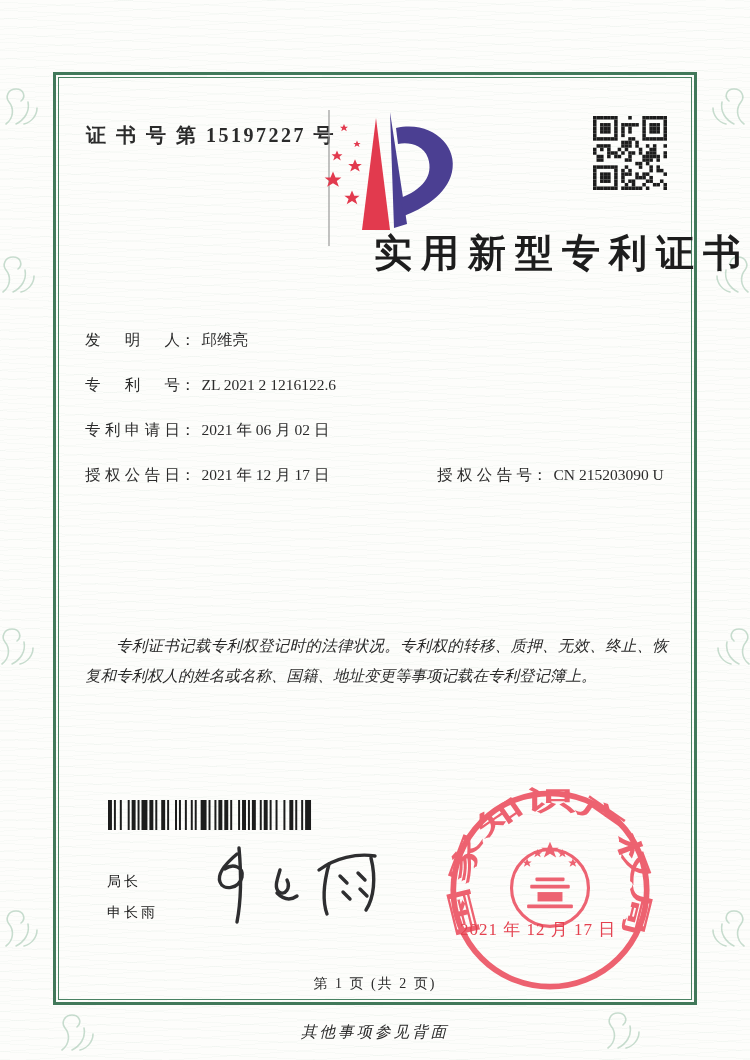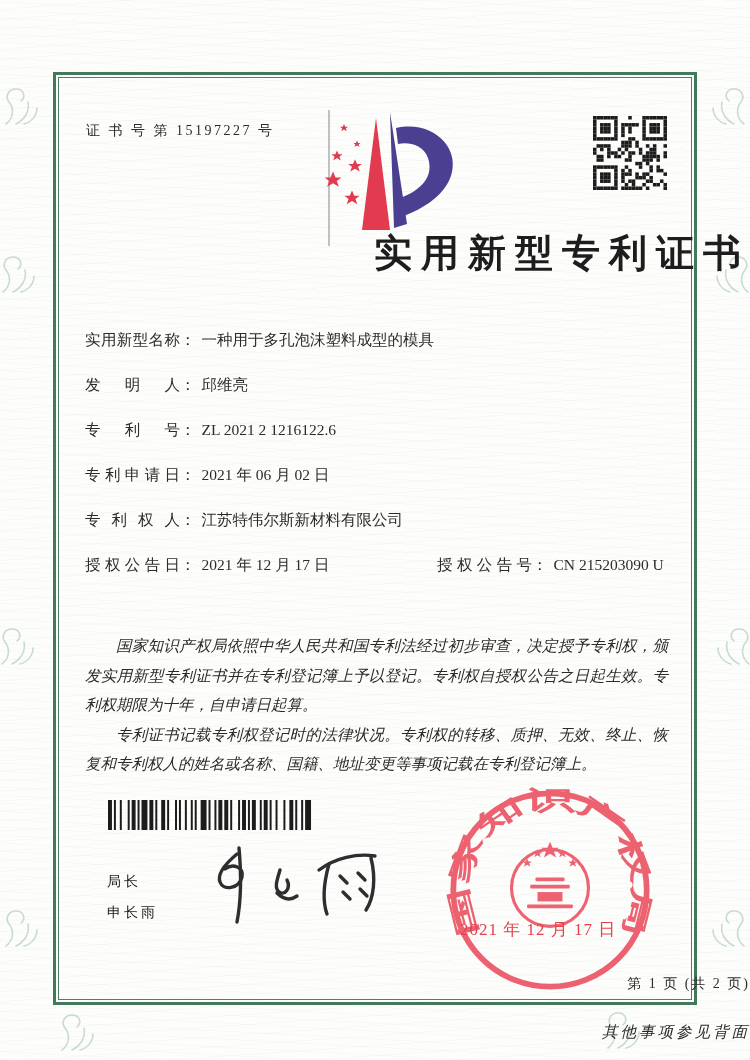--- a/index.html
+++ b/index.html
@@ -17,21 +17,21 @@
   }
   .frame{
     position:absolute;left:53px;top:72px;right:53px;bottom:55px;
     border:3px solid #41795a;background:transparent;
   }
   .frame::after{
     content:"";position:absolute;inset:2px;border:1px solid #4a8263;pointer-events:none;
   }
   .cert-no{
     position:absolute;left:86px;top:122px;
-    font-size:14px;letter-spacing:2.5px;color:#2b2b2b;
+    font-size:20px;letter-spacing:2.5px;color:#2b2b2b;font-weight:bold;
   }
   .logo{position:absolute;left:310px;top:106px;width:150px;height:145px;}
   .qr{position:absolute;left:593px;top:116px;width:74px;height:74px;}
   .title{
     position:absolute;left:0;right:0;top:228px;margin:0;
     text-align:right;font-size:38px;font-weight:600;
     letter-spacing:9px;color:#1d1d1d;
   }
   .fields{position:absolute;left:85px;right:60px;top:330px;font-size:15.5px;}
   .frow{height:45px;position:relative;white-space:nowrap;}
@@ -56,25 +56,25 @@
     font-size:14px;letter-spacing:3px;color:#222;line-height:31px;
   }
   .signature{position:absolute;left:203px;top:840px;width:200px;height:95px;}
   .seal{position:absolute;left:446px;top:786px;width:208px;height:208px;}
   .seal-date{
     position:absolute;left:460px;top:918px;
     font-size:17px;color:#e4414f;letter-spacing:1px;font-weight:500;
   }
   .page-num{
     position:absolute;left:0;right:0;top:975px;
-    text-align:right;font-size:14px;letter-spacing:2px;color:#2b2b2b;
+    text-align:center;font-size:14px;letter-spacing:2px;color:#2b2b2b;
   }
   .back-note{
     position:absolute;left:0;right:0;top:1022px;
-    text-align:right;font-size:15.5px;font-style:italic;
+    text-align:center;font-size:15.5px;font-style:italic;
     letter-spacing:3px;color:#2a2a2a;
   }
   .ornament{position:absolute;width:44px;height:44px;opacity:.55;}
 </style>
 </head>
 <body>
 
 <svg width="0" height="0" style="position:absolute">
   <defs>
     <path id="star5" d="M0,-8 L2.4,-2.5 L8,-2.5 L3.6,1 L5.6,6.5 L0,3.1 L-5.6,6.5 L-3.6,1 L-8,-2.5 L-2.4,-2.5 Z"></path>
@@ -347,44 +347,37 @@
       <rect x="10.571428571428571" y="70.47619047619048" width="3.5238095238095237" height="3.5238095238095237" fill="#1c1c1c"></rect>
       <rect x="14.095238095238095" y="70.47619047619048" width="3.5238095238095237" height="3.5238095238095237" fill="#1c1c1c"></rect>
       <rect x="17.61904761904762" y="70.47619047619048" width="3.5238095238095237" height="3.5238095238095237" fill="#1c1c1c"></rect>
       <rect x="21.142857142857142" y="70.47619047619048" width="3.5238095238095237" height="3.5238095238095237" fill="#1c1c1c"></rect>
     </svg>
 
   <h1 class="title">实用新型专利证书</h1>
 
   <div class="fields">
     <div class="frow">
-      <span class="flabel">实用新型名称</span><span class="fcolon">：</span><span class="fvalue">一种用于多孔泡沫塑料成型的模具</span>
-    </div>
-    <div class="frow">
       <span class="flabel">发明人</span><span class="fcolon">：</span><span class="fvalue">邱维亮</span>
     </div>
     <div class="frow">
       <span class="flabel">专利号</span><span class="fcolon">：</span><span class="fvalue">ZL 2021 2 1216122.6</span>
     </div>
     <div class="frow">
       <span class="flabel">专利申请日</span><span class="fcolon">：</span><span class="fvalue">2021 年 06 月 02 日</span>
     </div>
     <div class="frow">
-      <span class="flabel">专利权人</span><span class="fcolon">：</span><span class="fvalue">江苏特伟尔斯新材料有限公司</span>
-    </div>
-    <div class="frow">
       <span class="flabel">授权公告日</span><span class="fcolon">：</span><span class="fvalue">2021 年 12 月 17 日</span>
       <span class="pair2">
         <span class="flabel">授权公告号</span><span class="fcolon">：</span><span class="fvalue">CN 215203090 U</span>
       </span>
     </div>
   </div>
 
   <div class="paras">
-    <p>国家知识产权局依照中华人民共和国专利法经过初步审查，决定授予专利权，颁发实用新型专利证书并在专利登记簿上予以登记。专利权自授权公告之日起生效。专利权期限为十年，自申请日起算。</p>
     <p>专利证书记载专利权登记时的法律状况。专利权的转移、质押、无效、终止、恢复和专利权人的姓名或名称、国籍、地址变更等事项记载在专利登记簿上。</p>
   </div>
 
   <svg class="barcode" viewBox="0 0 205 30" preserveAspectRatio="none">
       <rect x="0" y="0" width="3.9423076923076925" height="30" fill="#1c1c1c"></rect>
       <rect x="5.913461538461538" y="0" width="1.9711538461538463" height="30" fill="#1c1c1c"></rect>
       <rect x="11.826923076923077" y="0" width="1.9711538461538463" height="30" fill="#1c1c1c"></rect>
       <rect x="19.711538461538463" y="0" width="1.9711538461538463" height="30" fill="#1c1c1c"></rect>
       <rect x="23.653846153846153" y="0" width="3.9423076923076925" height="30" fill="#1c1c1c"></rect>
       <rect x="29.567307692307693" y="0" width="1.9711538461538463" height="30" fill="#1c1c1c"></rect>

